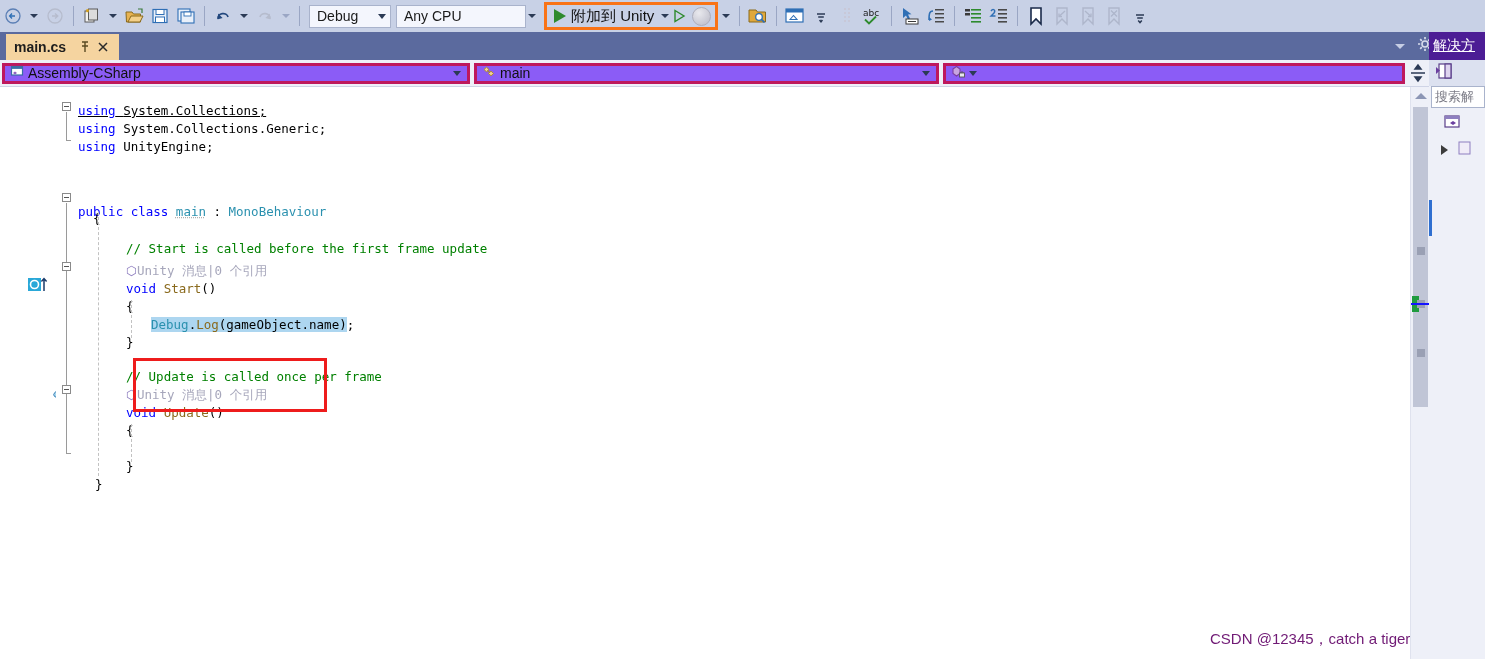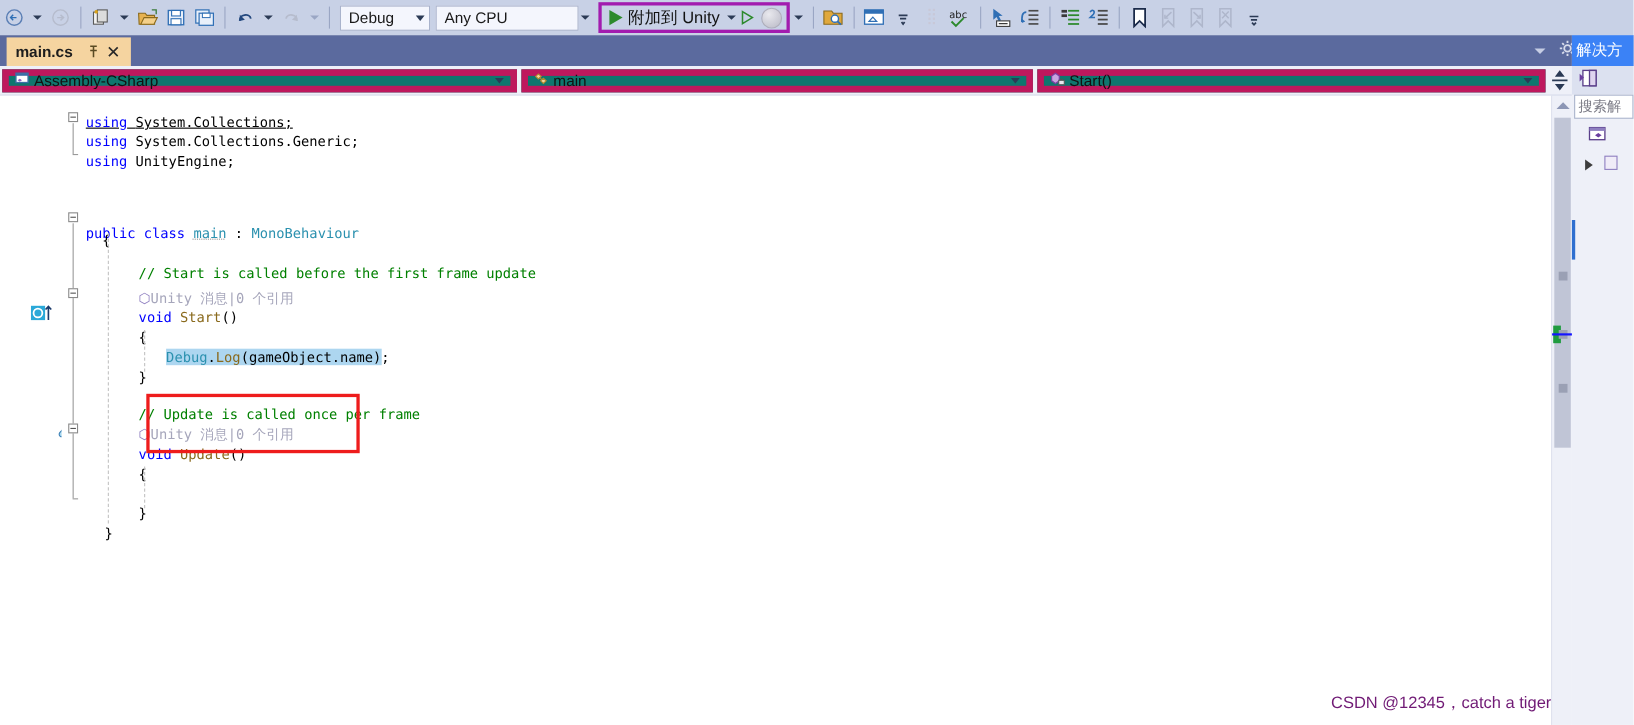--- a/index.html
+++ b/index.html
@@ -35,21 +35,21 @@
   .combo .cb-text{flex:1;white-space:nowrap;overflow:hidden;}
   .combo .cb-arrow{
     width:0;height:0;border-left:4px solid transparent;border-right:4px solid transparent;
     border-top:5px solid #2b3a55;margin-left:6px;
   }
   #combo-config{width:82px;margin-left:4px;}
   #combo-platform{width:130px;margin-left:5px;}
 
   .run-group{
     display:flex;align-items:center;height:28px;padding:0 4px;
-    border:3px solid #a21caf;box-sizing:border-box;margin-left:4px;
+    border:3px solid #f97316;box-sizing:border-box;margin-left:4px;
   }
   .play-tri{
     width:0;height:0;border-top:7px solid transparent;border-bottom:7px solid transparent;
     border-left:12px solid #2d8a2d;margin:0 5px 0 3px;
   }
   .tri-outline{
     width:13px;height:14px;position:relative;
   }
   .tri-outline svg{display:block;}
   .run-label{font-size:15px;color:#111;white-space:nowrap;margin-right:3px;}
@@ -82,21 +82,21 @@
     border-top:5px solid #c6cde4;
   }
 
   
   .navbar{
     position:absolute;left:0;top:60px;width:1429px;height:27px;
     background:#eef0f8;display:flex;align-items:center;
     border-bottom:1px solid #cfd4e6;box-sizing:border-box;
   }
   .navcombo{
-    height:21px;background:#0f766e;border:6px solid #be185d;
+    height:21px;background:#8b5cf6;border:3px solid #be185d;
     display:flex;align-items:center;padding:0 3px 0 4px;box-sizing:border-box;
     font-size:14px;color:#111;margin:0 2px;
   }
   .navcombo .nc-text{flex:1;white-space:nowrap;overflow:hidden;padding-left:3px;}
   .navcombo .nc-arrow{
     width:0;height:0;border-left:4px solid transparent;border-right:4px solid transparent;
     border-top:5px solid #2b3a55;margin:0 3px;
   }
   #nav-project{width:468px;}
   #nav-type{width:465px;}
@@ -159,23 +159,23 @@
   .vs-change{position:absolute;left:1px;width:7px;height:16px;background:#1f9b3f;}
   .vs-caret{position:absolute;left:0px;width:19px;height:2px;background:#1414ff;}
 
   
   .rdock{
     position:absolute;left:1429px;top:32px;width:56px;height:627px;
     background:#eef0f8;
   }
   .rdock-title{
     position:absolute;left:0;top:0;width:56px;height:28px;
-    background:#3b82f6;color:#ffffff;font-size:14px;
+    background:#4c1d95;color:#ffffff;font-size:14px;
     display:flex;align-items:center;padding-left:4px;box-sizing:border-box;
-    white-space:nowrap;overflow:hidden;
+    white-space:nowrap;overflow:hidden;text-decoration:underline;
   }
   .rdock-tools{
     position:absolute;left:0;top:28px;width:56px;height:26px;
     background:#dce1f0;display:flex;align-items:center;padding-left:6px;box-sizing:border-box;
   }
   .rdock-search{
     position:absolute;left:2px;top:54px;width:54px;height:22px;
     background:#ffffff;border:1px solid #a9b3cc;box-sizing:border-box;
     font-size:13px;color:#7b7b86;display:flex;align-items:center;padding-left:3px;
     white-space:nowrap;overflow:hidden;
@@ -467,21 +467,20 @@
       <span class="nc-arrow"></span>
     </div>
     <div class="navcombo" id="nav-member">
       <span>
         <svg width="16" height="16" viewBox="0 0 16 16">
           <path d="M3 5 L6.5 2.5 L10 5 L10 9.5 L6.5 12 L3 9.5 Z" fill="#c8a4e0" stroke="#7b3fa0" stroke-width="1.1"></path>
           <rect x="9.5" y="9" width="5" height="4" fill="#e8e8ee" stroke="#555" stroke-width="0.9"></rect>
           <path d="M10.8 9 a1.2 1.2 0 0 1 2.4 0" fill="none" stroke="#555" stroke-width="0.9"></path>
         </svg>
       </span>
-      <span class="nc-text">Start()</span>
       <span class="nc-arrow"></span>
     </div>
     <div class="split-ic">
       <svg width="18" height="20" viewBox="0 0 18 20">
           <path d="M9 2 L6 6 h6 Z M9 18 L6 14 h6 Z M2 10 h14" stroke="#2b3a55" stroke-width="1.5" fill="#2b3a55"></path>
         </svg>
     </div>
   </div>
 
   <div class="editor">

